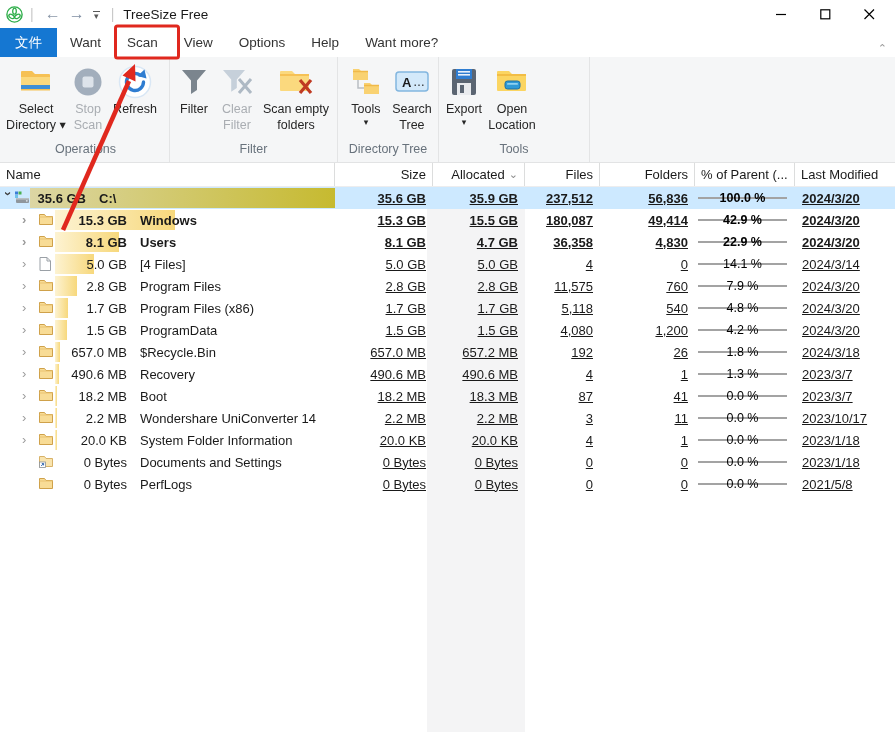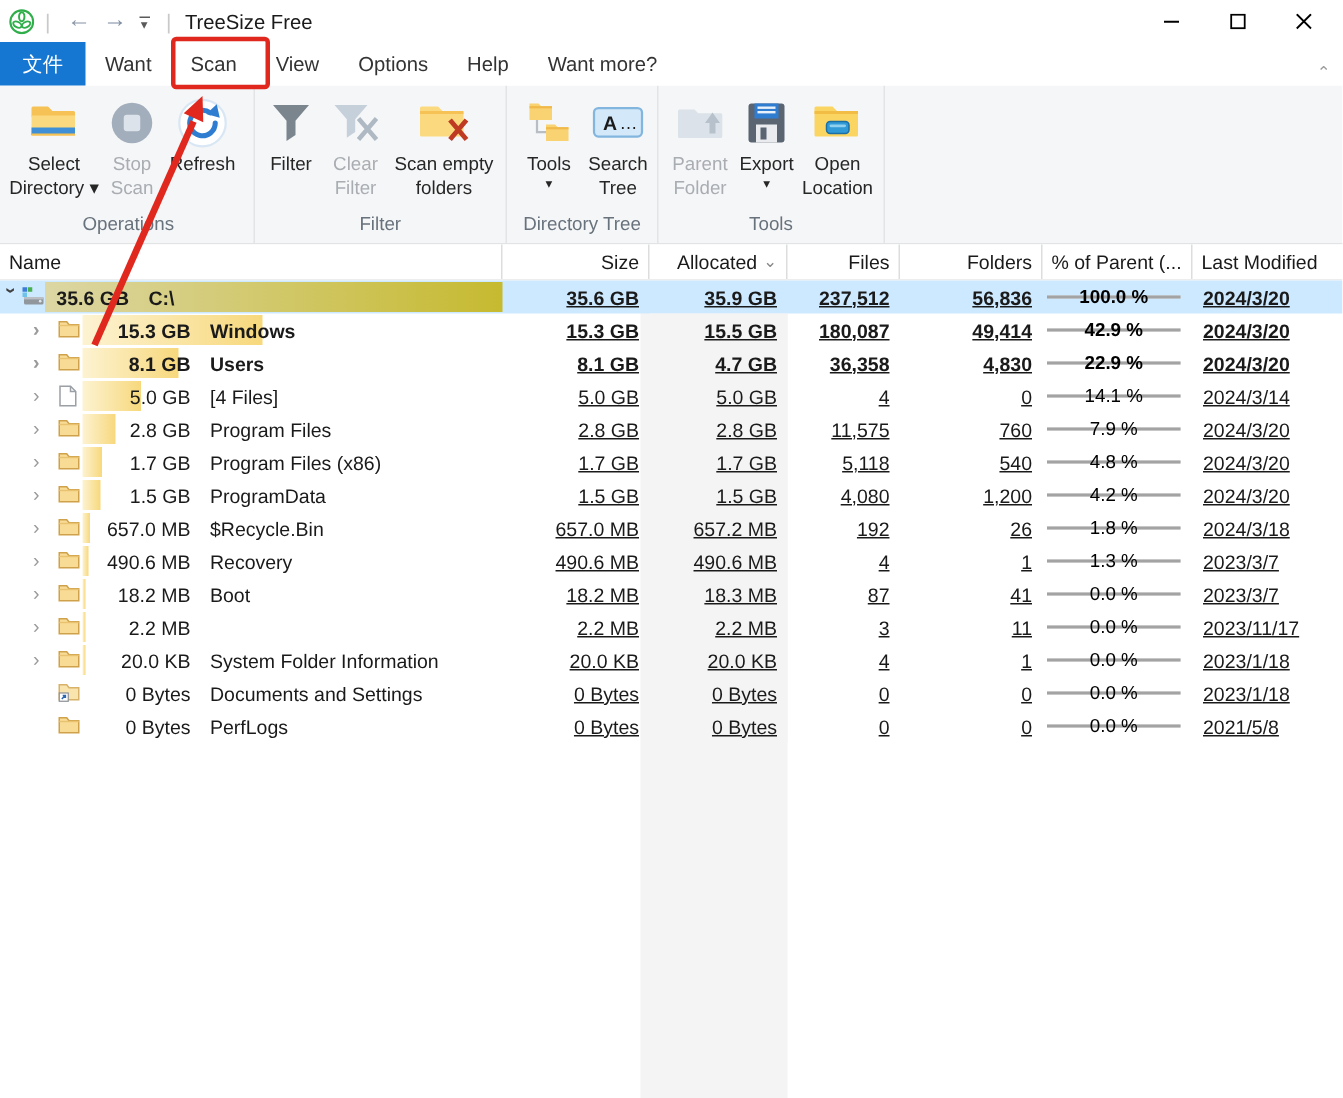--- a/index.html
+++ b/index.html
@@ -219,30 +219,20 @@
             </svg>
           </span>
           <span>Search</span>
           <span>Tree</span>
         </div>
       </div>
       <div class="rlabel">Directory Tree</div>
     </div>
     <div class="rgroup" style="width: 151px;">
       <div class="rbuttons">
-        <div class="rbtn disabled" style="width: 48px;">
-          <span class="icon">
-            <svg width="34" height="30" viewBox="0 0 34 30">
-              <path d="M3 6 h10 l2.5 2.5 h15 a1 1 0 0 1 1 1 V24 a1 1 0 0 1 -1 1 H3 a1 1 0 0 1 -1-1 V7 a1 1 0 0 1 1-1z" fill="#dbe2e9"></path>
-              <path d="M20 15 l5-7 5 7 h-3 v7 h-4 v-7z" fill="#b6c1cc"></path>
-            </svg>
-          </span>
-          <span>Parent</span>
-          <span>Folder</span>
-        </div>
         <div class="rbtn" style="width: 42px;">
           <span class="icon">
             <svg width="30" height="30" viewBox="0 0 30 30">
               <rect x="3" y="2" width="24" height="26" rx="2" fill="#5b6572"></rect>
               <rect x="7" y="2" width="16" height="10" fill="#2f7dd1"></rect>
               <rect x="9" y="4" width="12" height="1.6" fill="#e9f1fa"></rect>
               <rect x="9" y="7" width="12" height="1.6" fill="#e9f1fa"></rect>
               <rect x="8" y="16" width="14" height="12" fill="#e9ebee"></rect>
               <rect x="11" y="18" width="4" height="8" fill="#5b6572"></rect>
             </svg>
@@ -536,33 +526,34 @@
       <div class="trow">
         <div class="cell c-name" style="width: 335px;">
           <span class="chev" style="left: 22px;">›</span>
           <span class="rowicon" style="left: 38px;"><svg width="16" height="15" viewBox="0 0 16 15">
               <path d="M1.5 2.5 h5 l1.5 2 h6.5 v8 h-13 z" fill="#f8dc96" stroke="#cfa14a" stroke-width="1"></path>
               <path d="M1.5 5 h13" stroke="#e9c270" stroke-width="1"></path>
             </svg></span>
           <div class="sizebar child" style="left: 55px; width: 1.5px;"></div>
           <div class="ntext" style="left: 56px;">
             <span class="nsize" style="width: 71px;">2.2 MB</span>
+            <span class="nname">Wondershare UniConverter 14</span>
           </div>
         </div>
         <div class="cell r " style="width: 98px;">2.2 MB</div>
         <div class="cell r c-alloc" style="width: 92px;">2.2 MB</div>
         <div class="cell r " style="width: 75px;">3</div>
         <div class="cell r " style="width: 95px;">11</div>
         <div class="cell" style="width: 100px;">
           <div class="pctwrap">
             <div class="pctfill" style="width: 0%;"></div>
             <div class="pcttext">0.0 %</div>
           </div>
         </div>
-        <div class="cell c-date" style="width: 100px;">2023/11/17</div>
+        <div class="cell c-date" style="width: 100px;">2023/10/17</div>
       </div>
       <div class="trow">
         <div class="cell c-name" style="width: 335px;">
           <span class="chev" style="left: 22px;">›</span>
           <span class="rowicon" style="left: 38px;"><svg width="16" height="15" viewBox="0 0 16 15">
               <path d="M1.5 2.5 h5 l1.5 2 h6.5 v8 h-13 z" fill="#f8dc96" stroke="#cfa14a" stroke-width="1"></path>
               <path d="M1.5 5 h13" stroke="#e9c270" stroke-width="1"></path>
             </svg></span>
           <div class="sizebar child" style="left: 55px; width: 1.5px;"></div>
           <div class="ntext" style="left: 56px;">

